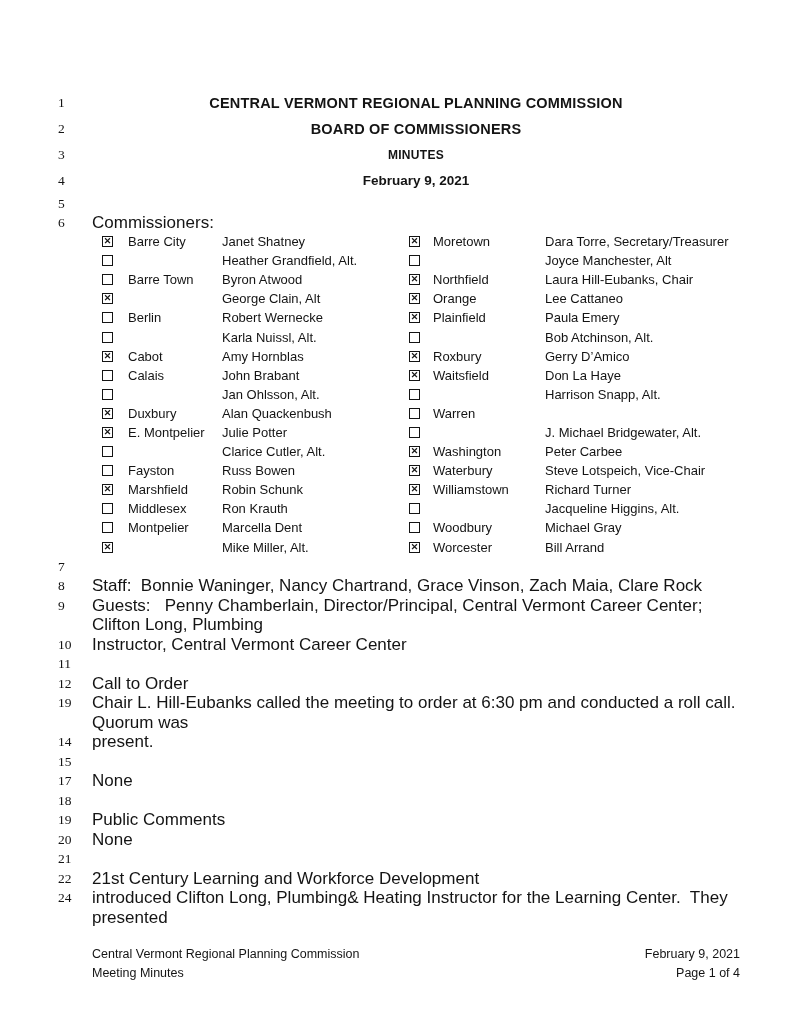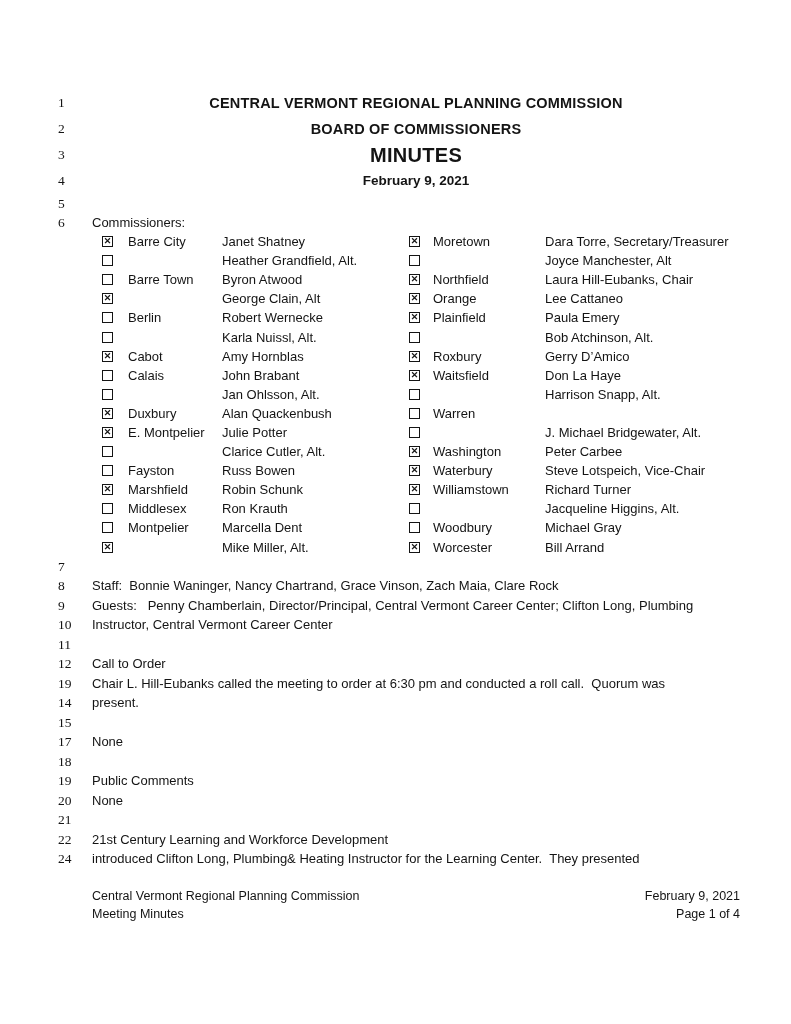--- a/index.html
+++ b/index.html
@@ -12,25 +12,25 @@
   }
   .doc { padding:90px 51px 0 58px; }
 
   
   .line { display:flex; }
   .lnum {
     width:34px; flex:none;
     font-family:"Liberation Serif", serif;
     font-size:13.5px; color:#141414;
   }
-  .ltext { flex:1; white-space:pre-wrap; font-size:13px; }
+  .ltext { flex:1; white-space:pre-wrap; font-size:17px; }
 
   .center-lg, .center-xl, .center-md { line-height:26px; }
   .center-lg .ltext { text-align:center; font-weight:bold; font-size:14.5px; letter-spacing:.2px; }
-  .center-xl .ltext { text-align:center; font-weight:bold; font-size:20px; letter-spacing:.3px; }
+  .center-xl .ltext { text-align:center; font-weight:bold; font-size:12px; letter-spacing:.3px; }
   .center-md .ltext { text-align:center; font-weight:bold; font-size:13.5px; }
   .blank5 { line-height:20px; }
   .label6 { line-height:18px; }
   .plain, .blankline, .heading { line-height:19.5px; }
   .heading .ltext { font-weight:normal; }
 
   
   .commissioners { margin-left:34px; }
   .c-row {
     display:grid;

